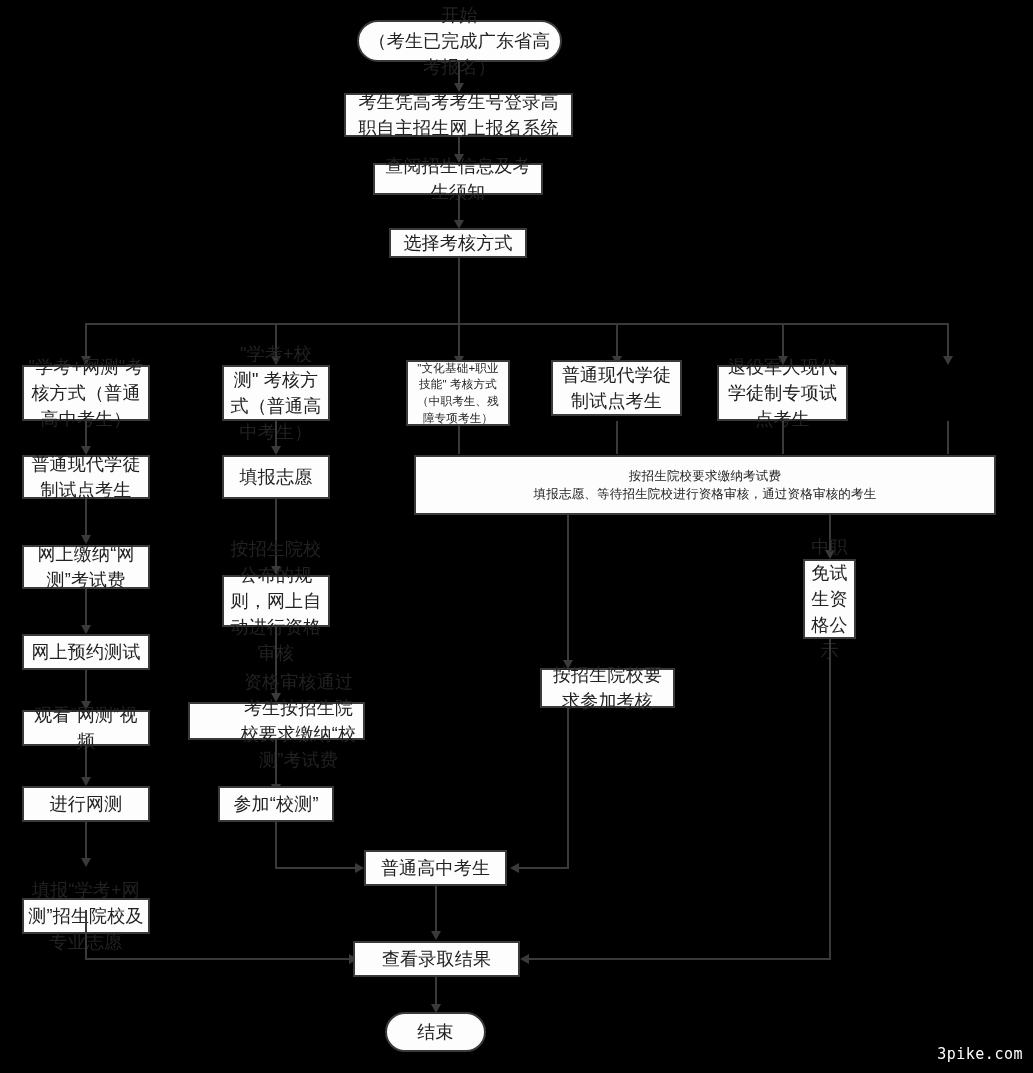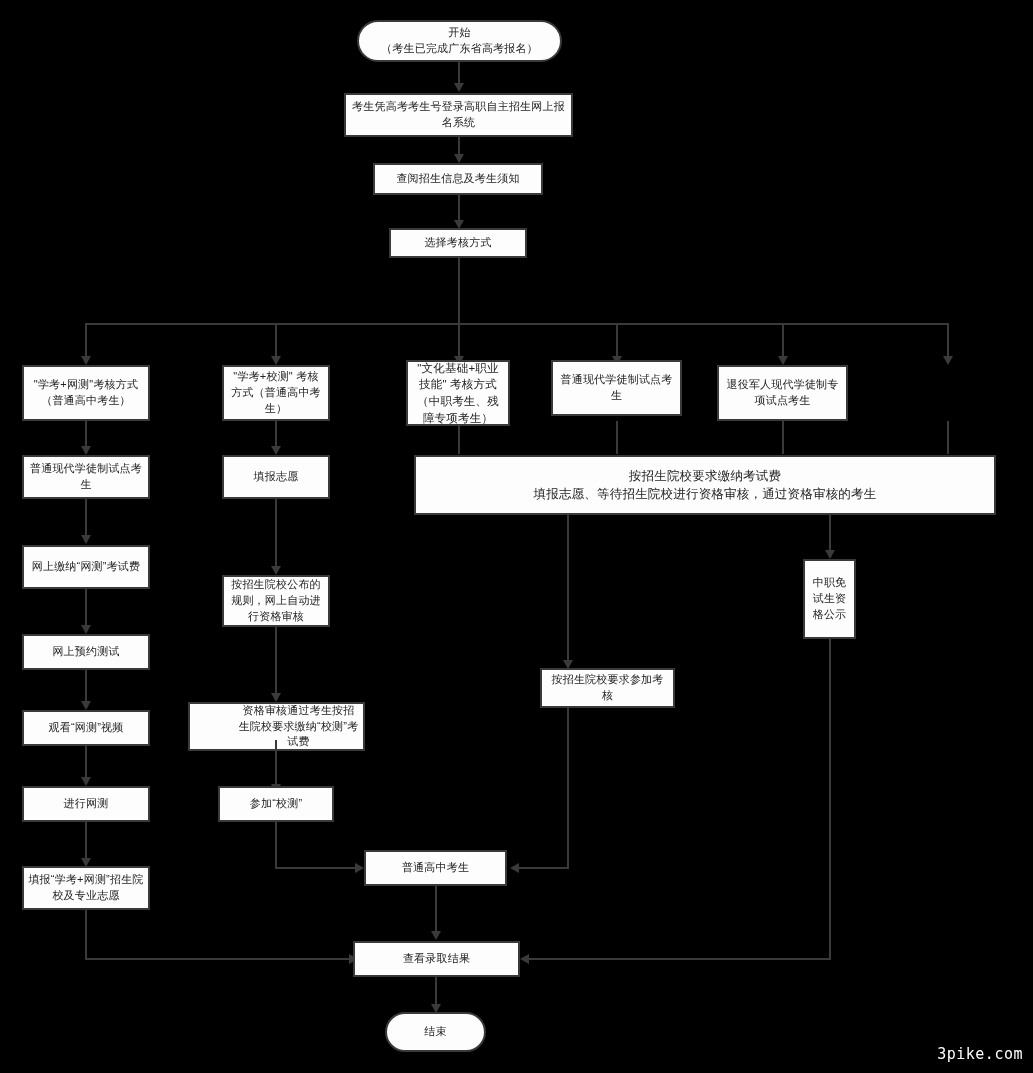--- a/index.html
+++ b/index.html
@@ -10,21 +10,21 @@
     position:absolute;
     box-sizing:border-box;
     background:#fdfdfd;
     border:2px solid #3a3a3a;
     color:#222;
     display:flex;
     align-items:center;
     justify-content:center;
     text-align:center;
     line-height:1.45;
-    font-size:11px;
+    font-size:18px;
     padding:2px 4px;
     letter-spacing:.2px;
   }
   .node.term{ border-radius:22px; }
   .node.wide{ font-size:12.5px; }
   .node span{display:block;width:100%;}
 
   
   .ln{position:absolute;background:#3a3a3a;}
   .lv{width:2px;}
@@ -157,21 +157,21 @@
   </div>
 
   <div class="ln lv" style="left:85px;top:746px;height:32px;"></div>
   <div class="arw down" style="left:81px;top:777px;"></div>
   <div class="node" style="left:22px;top:786px;width:128px;height:36px;">
     <span>进行网测</span>
   </div>
 
   <div class="ln lv" style="left:85px;top:822px;height:37px;"></div>
   <div class="arw down" style="left:81px;top:858px;"></div>
-  <div class="node" style="left:22px;top:866px;width:128px;height:44px;justify-content:center;">
+  <div class="node" style="left:22px;top:898px;width:128px;height:36px;justify-content:center;">
     <span>填报“学考+网测”招生院校及专业志愿</span>
   </div>
 
   <div class="ln lv" style="left:85px;top:910px;height:50px;"></div>
   <div class="ln lh" style="left:85px;top:958px;width:264px;"></div>
   <div class="arw right" style="left:349px;top:954px;"></div>
 
   <div class="ln lv" style="left:275px;top:421px;height:26px;"></div>
   <div class="arw down" style="left:271px;top:446px;"></div>
   <div class="node" style="left:222px;top:455px;width:108px;height:44px;">
@@ -179,21 +179,21 @@
   </div>
 
   <div class="ln lv" style="left:275px;top:499px;height:68px;"></div>
   <div class="arw down" style="left:271px;top:566px;"></div>
   <div class="node" style="left:222px;top:575px;width:108px;height:52px;">
     <span>按招生院校公布的规则，网上自动进行资格审核</span>
   </div>
 
   <div class="ln lv" style="left:275px;top:627px;height:67px;"></div>
   <div class="arw down" style="left:271px;top:693px;"></div>
-  <div class="node" style="left:188px;top:702px;width:177px;height:49px;padding-left:48px;">
+  <div class="node" style="left:188px;top:702px;width:177px;height:38px;padding-left:48px;">
     <span>资格审核通过考生按招生院校要求缴纳“校测”考试费</span>
   </div>
 
   <div class="ln lv" style="left:275px;top:740px;height:45px;"></div>
   <div class="arw down" style="left:271px;top:784px;"></div>
   <div class="node" style="left:218px;top:786px;width:116px;height:36px;">
     <span>参加“校测”</span>
   </div>
 
   <div class="ln lv" style="left:275px;top:822px;height:46px;"></div>

